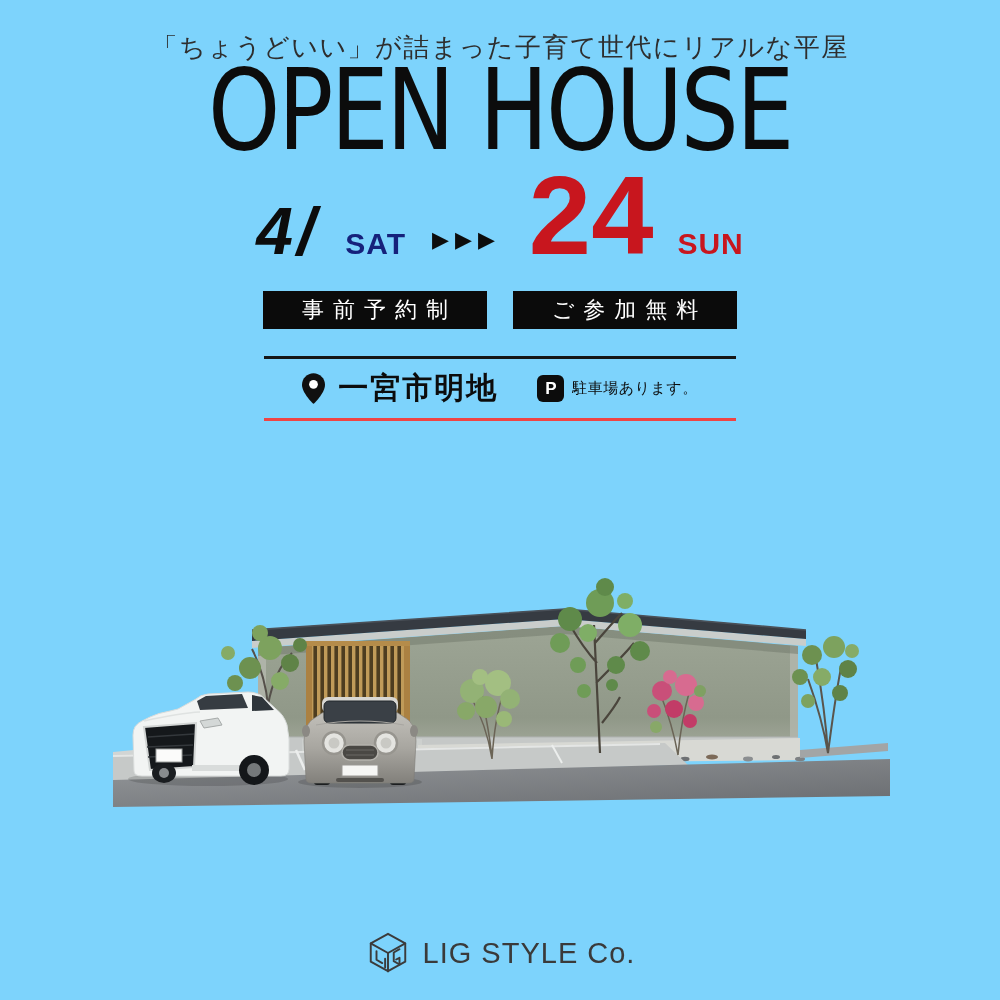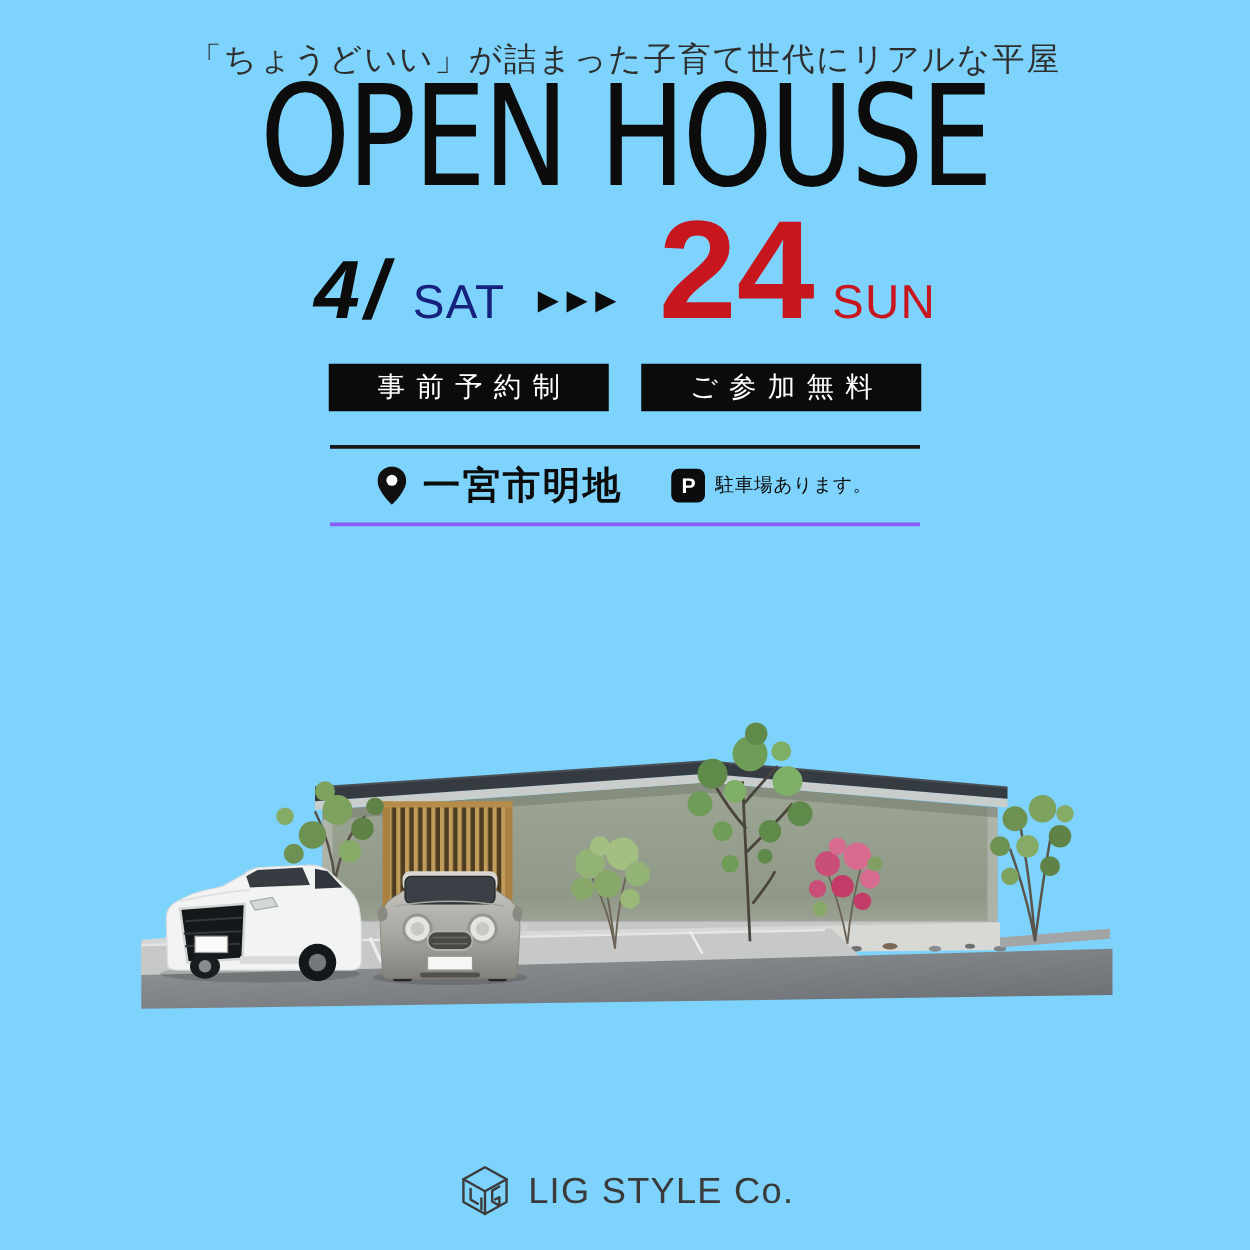--- a/index.html
+++ b/index.html
@@ -8,29 +8,29 @@
   .tagline{position:absolute;top:30px;left:0;right:0;text-align:center;
            font-size:26px;letter-spacing:1.5px;color:#2e2e2e;font-weight:500;}
   .title{position:absolute;top:54px;left:0;right:0;text-align:center;line-height:1;
          font-family:"DejaVu Sans","Liberation Sans",sans-serif;
          font-size:112px;font-weight:500;letter-spacing:-3px;transform:scaleX(.82);color:#0c0c0c;}
   .date-row{position:absolute;top:160px;left:0;right:0;display:flex;justify-content:center;
             align-items:baseline;line-height:1;white-space:nowrap;}
   .d-month,.d-slash{font-size:66px;font-style:italic;font-weight:700;color:#0c0c0c;}
   .d-slash{margin:0 6px 0 4px;}
   .d-day{font-size:112px;font-weight:700;margin-left:12px;}
-  .d-dow{font-size:38px;font-weight:400;letter-spacing:1px;margin-left:14px;}
+  .d-dow{font-size:30px;font-weight:700;letter-spacing:1px;margin-left:24px;}
   .c-blue{color:#15217b;}
   .c-red{color:#c8161e;}
   .d-arrows{font-size:22px;letter-spacing:6px;margin:0 16px 0 26px;position:relative;top:-7px;color:#0c0c0c;}
   .badge-row{position:absolute;top:291px;left:0;right:0;display:flex;justify-content:center;gap:26px;}
   .badge{width:224px;height:38px;background:#0b0b0b;color:#ffffff;font-size:22px;font-weight:500;
          letter-spacing:9px;text-indent:9px;display:flex;align-items:center;justify-content:center;}
   .location-bar{position:absolute;top:356px;left:264px;width:472px;height:59px;
-                border-top:3px solid #161616;border-bottom:3px solid #8b5cf6;
+                border-top:3px solid #161616;border-bottom:3px solid #ef4444;
                 display:flex;align-items:center;justify-content:center;gap:13px;}
   .pin{width:23px;height:31px;display:block;}
   .place{font-size:30px;font-weight:700;letter-spacing:2px;color:#0c0c0c;}
   .park{display:flex;align-items:center;gap:8px;margin-left:26px;}
   .p-box{width:27px;height:27px;background:#0c0c0c;color:#fff;border-radius:6px;
          display:flex;align-items:center;justify-content:center;font-size:17px;font-weight:700;text-indent:0;}
   .p-note{font-size:15px;font-weight:400;letter-spacing:.5px;color:#0c0c0c;}
   .render{position:absolute;left:100px;top:573px;width:800px;height:240px;display:block;}
   .footer{position:absolute;top:930px;left:0;right:0;display:flex;align-items:center;justify-content:center;gap:12px;}
   .cube{width:46px;height:46px;display:block;}

